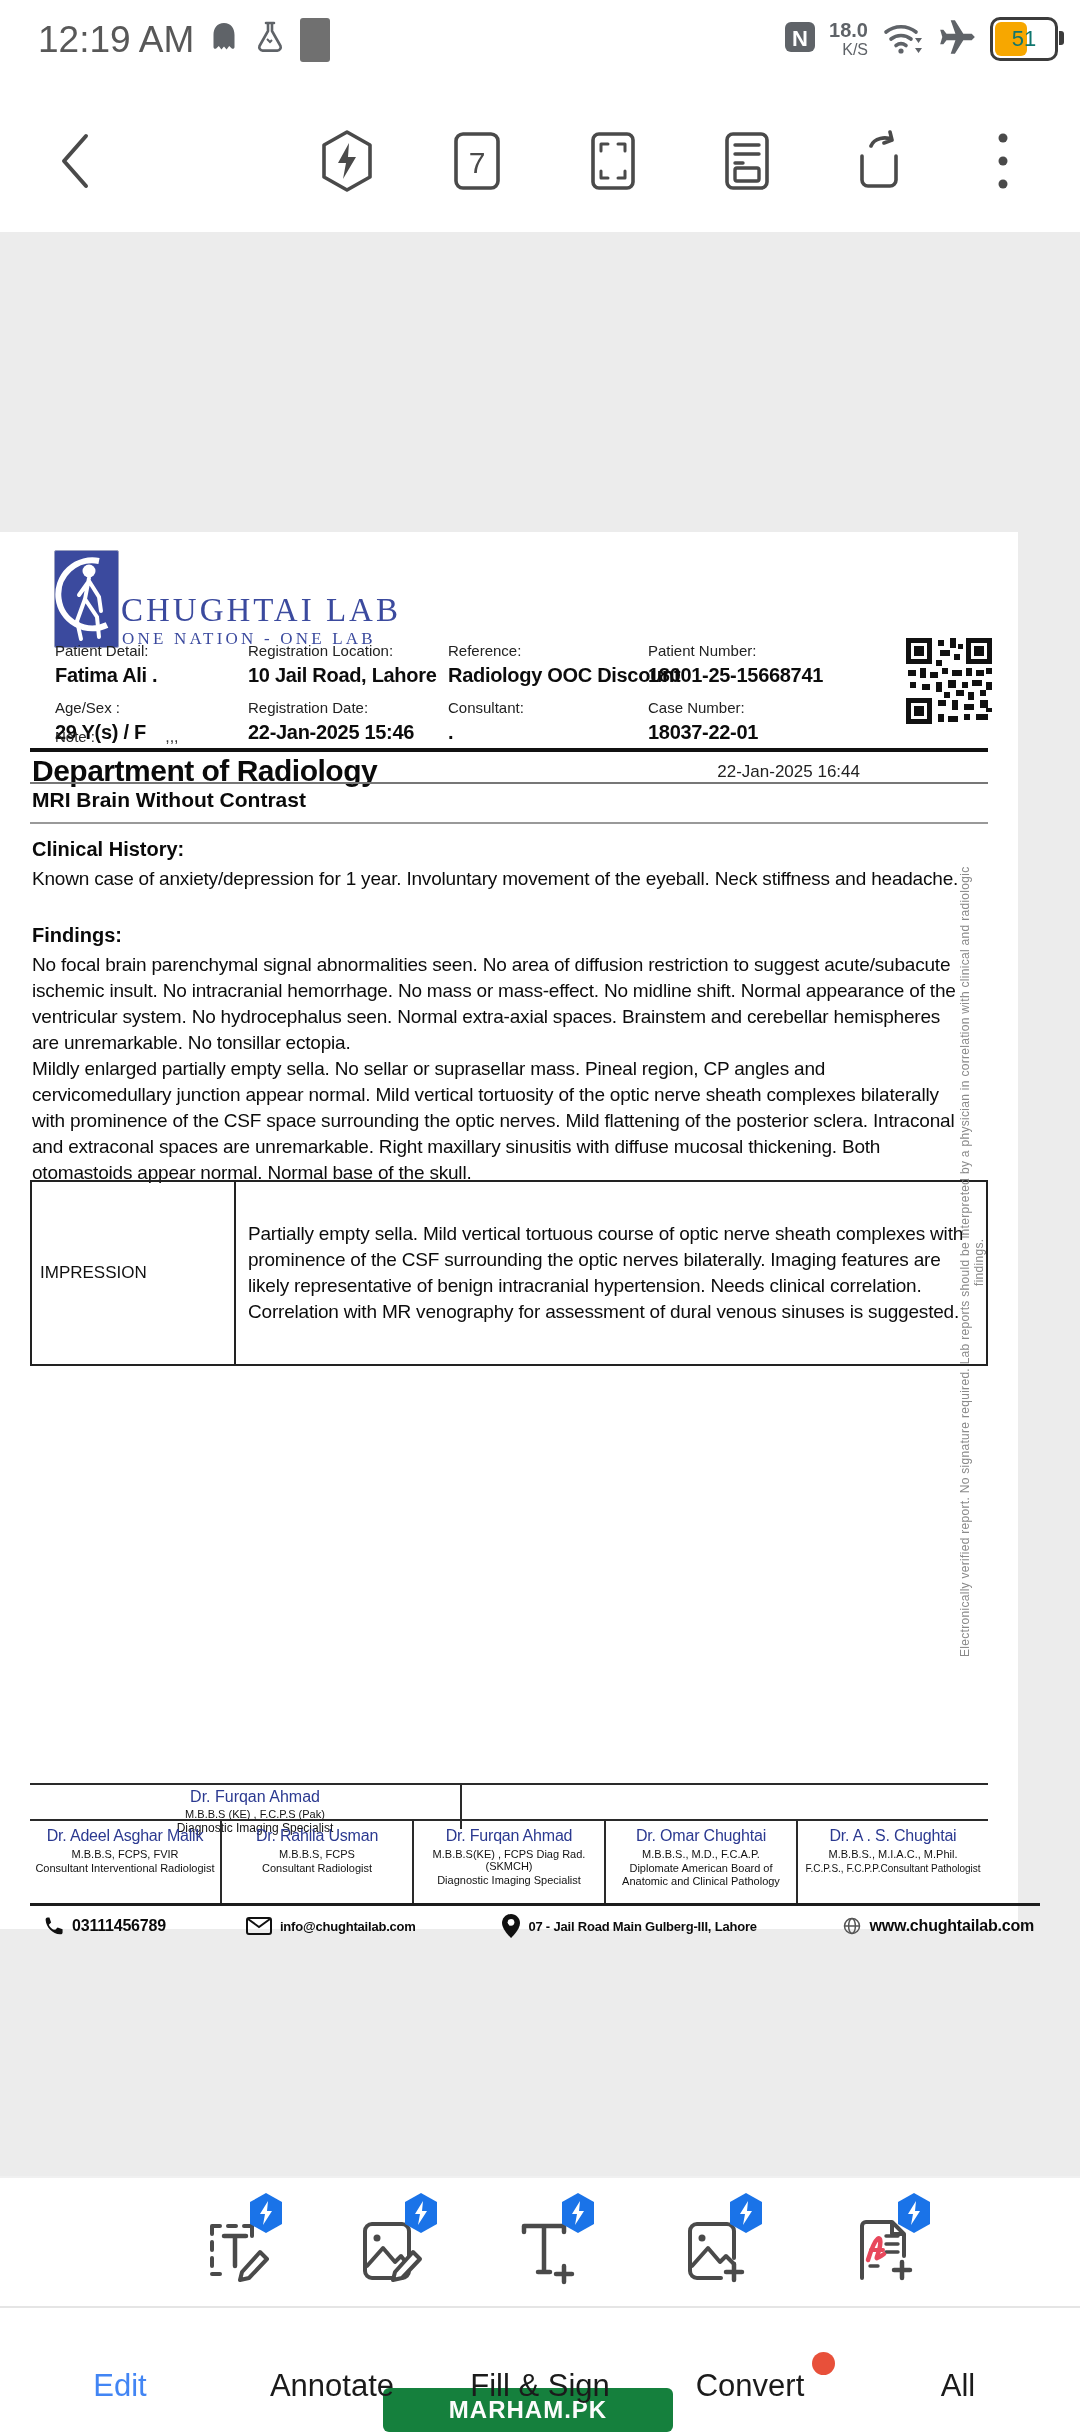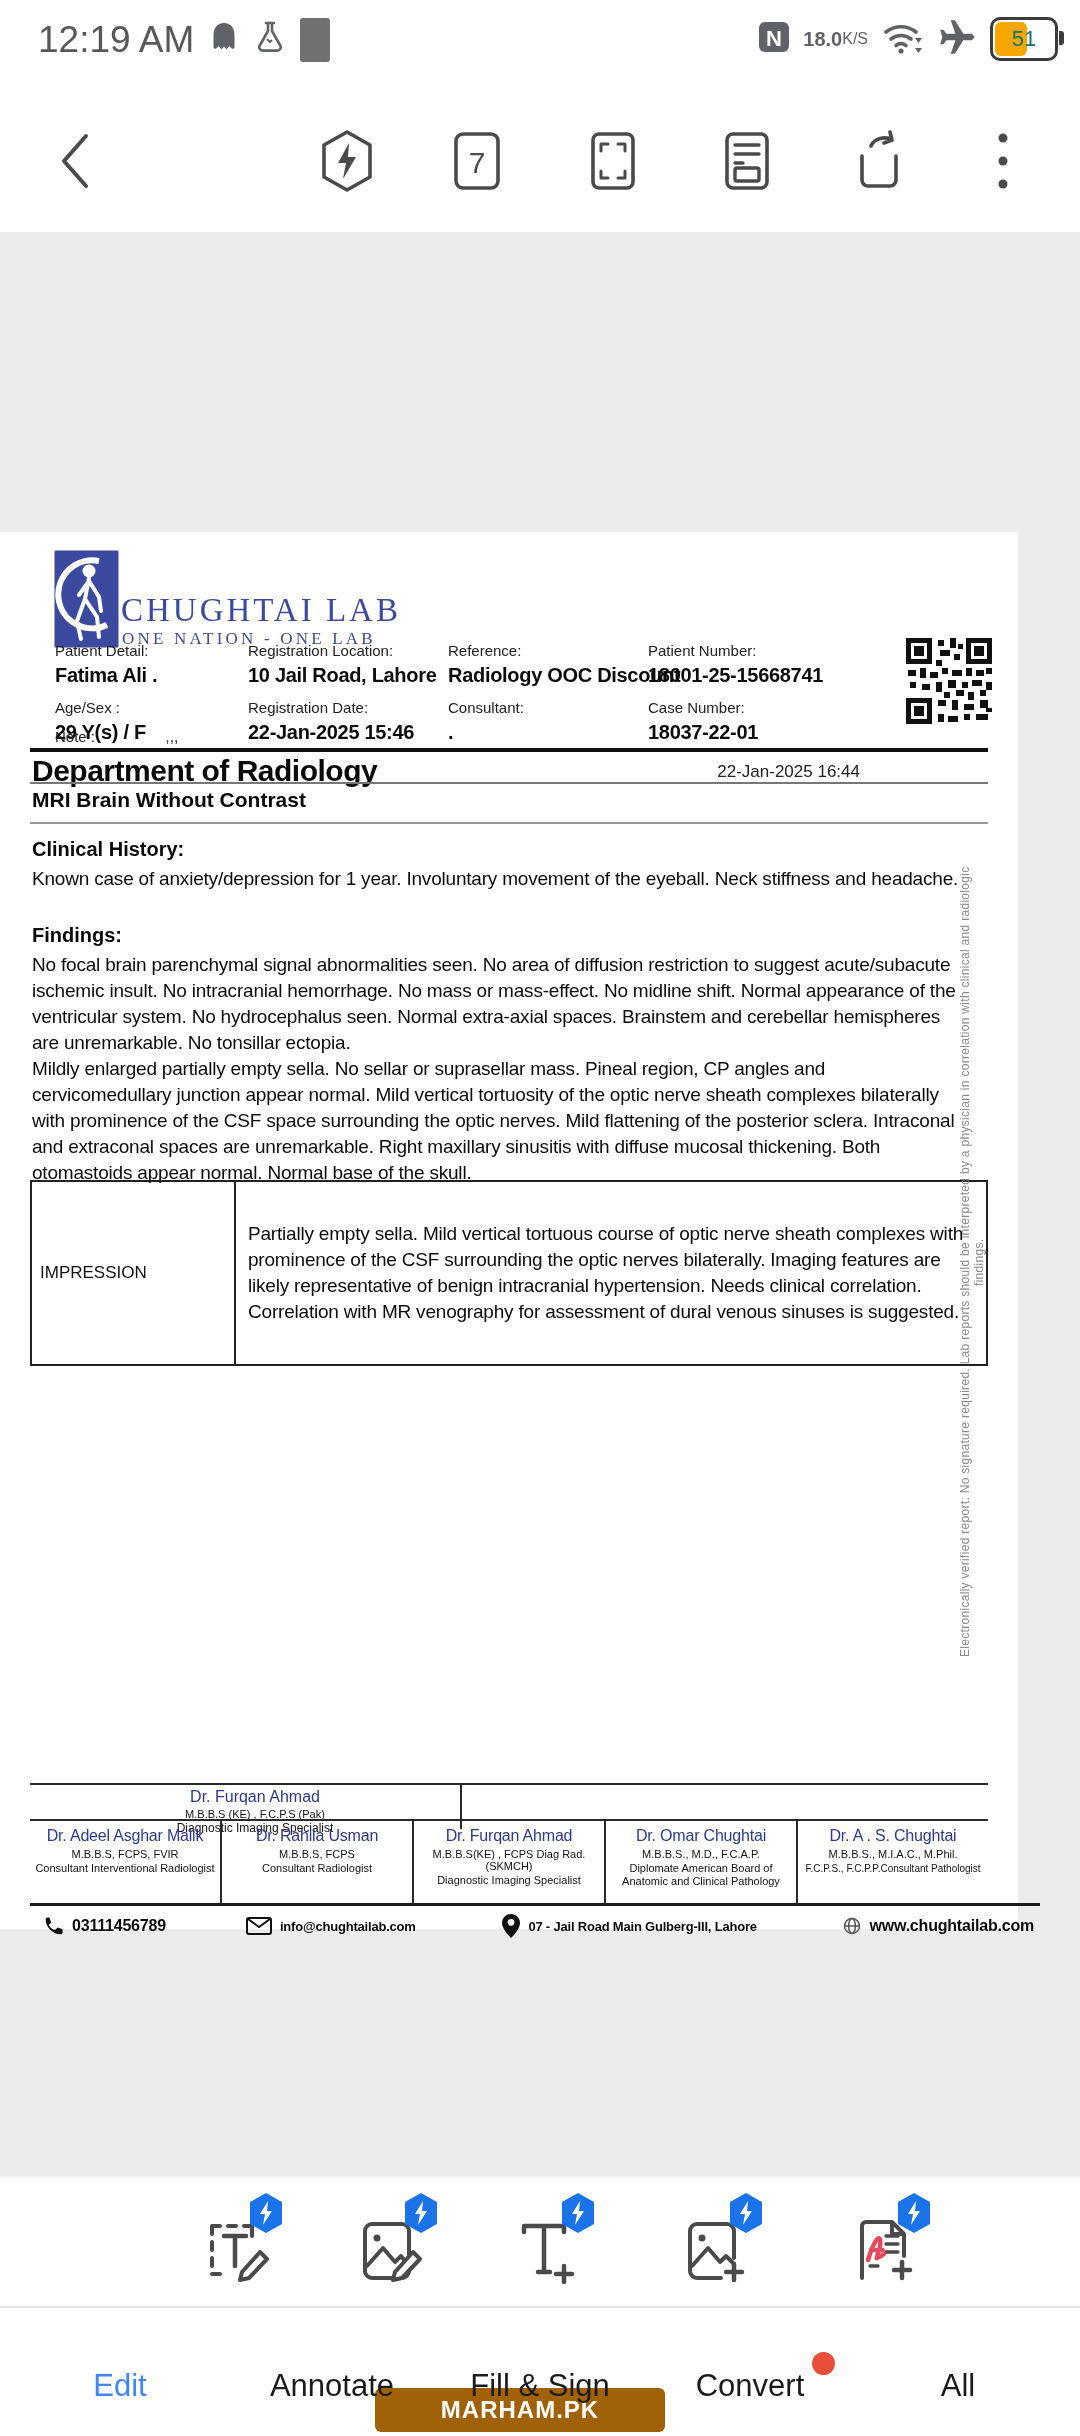--- a/index.html
+++ b/index.html
@@ -4,21 +4,21 @@
 <style>
   html,body{margin:0;padding:0;background:#fff;}
   #screen{position:relative;width:1080px;height:2436px;overflow:hidden;background:#fff;
     font-family:"Liberation Sans",sans-serif;}
 
   
   .status-bar{position:absolute;top:0;left:0;width:1080px;height:90px;background:#fff;}
   .sb-left{position:absolute;left:38px;top:18px;display:flex;align-items:center;gap:14px;color:#5c5c5c;}
   .sb-time{font-size:37px;color:#585858;letter-spacing:0;}
   .sb-right{position:absolute;right:22px;top:16px;display:flex;align-items:center;gap:12px;color:#5c5c5c;}
-  .sb-speed{display:flex;align-items:flex-start;line-height:1;color:#5f6368;}
+  .sb-speed{display:flex;flex-direction:column;align-items:flex-end;line-height:1;color:#5f6368;}
   .sb-speed .v{font-size:20px;font-weight:bold;}
   .sb-speed .u{font-size:16px;margin-top:2px;}
   .battery{position:relative;width:62px;height:38px;border:3px solid #3c3c3c;border-radius:10px;background:#fff;}
   .battery .fill{position:absolute;left:2px;top:2px;bottom:2px;width:32px;background:#f7a700;border-radius:6px;}
   .battery .num{position:absolute;left:0;top:0;width:100%;height:100%;display:flex;align-items:center;justify-content:center;
     font-size:22px;color:#0f766e;}
   .battery .nub{position:absolute;right:-9px;top:11px;width:5px;height:14px;background:#3c3c3c;border-radius:0 3px 3px 0;}
   .notif-rect{width:30px;height:44px;background:#707070;border-radius:3px;}
 
   
@@ -83,21 +83,21 @@
   .bottom-toolbar{position:absolute;top:2176px;left:0;width:1080px;height:130px;background:#fff;border-top:2px solid #f0f0f0;}
   .btool{position:absolute;top:36px;width:74px;height:74px;}
   .btool svg.main{stroke:#4a4a4a;fill:none;stroke-width:4;stroke-linecap:round;stroke-linejoin:round;}
   .badge{position:absolute;right:-12px;top:-22px;width:36px;height:42px;}
 
   
   .bottom-nav{position:absolute;top:2306px;left:0;width:1080px;height:130px;background:#fff;border-top:2px solid #e5e5e5;}
   .nav-item{position:absolute;top:60px;transform:translateX(-50%);font-size:31px;color:#1b1b1b;white-space:nowrap;z-index:2;}
   .nav-item.active{color:#4285f4;}
   .nav-dot{position:absolute;left:812px;top:44px;width:23px;height:23px;border-radius:50%;background:#e8503a;z-index:3;}
-  .watermark{position:absolute;left:375px;top:80px;width:290px;height:44px;background:#a16207;border-radius:6px;z-index:1;
+  .watermark{position:absolute;left:383px;top:80px;width:290px;height:44px;background:#15803d;border-radius:6px;z-index:1;
     display:flex;align-items:center;justify-content:center;font-size:24px;color:#fbfbfb;font-weight:bold;letter-spacing:1px;}
 </style>
 </head>
 <body>
 
 <div id="screen">
 
   <div class="status-bar">
     <div class="sb-left">
       <span class="sb-time">12:19 AM</span>

